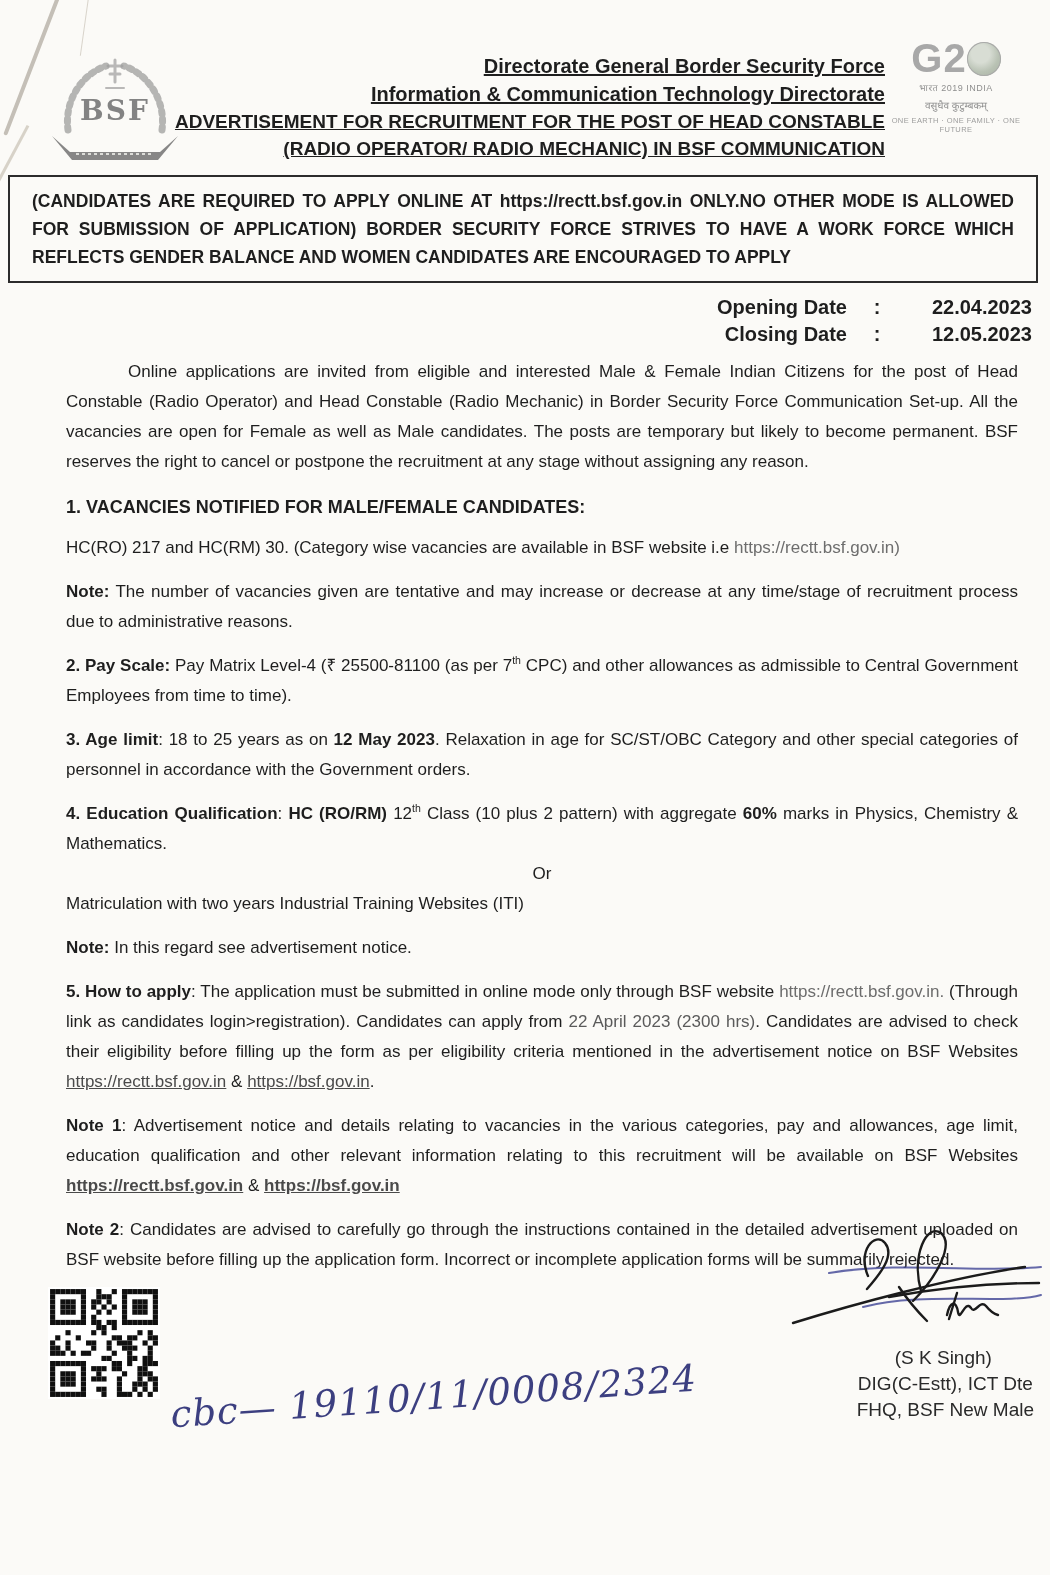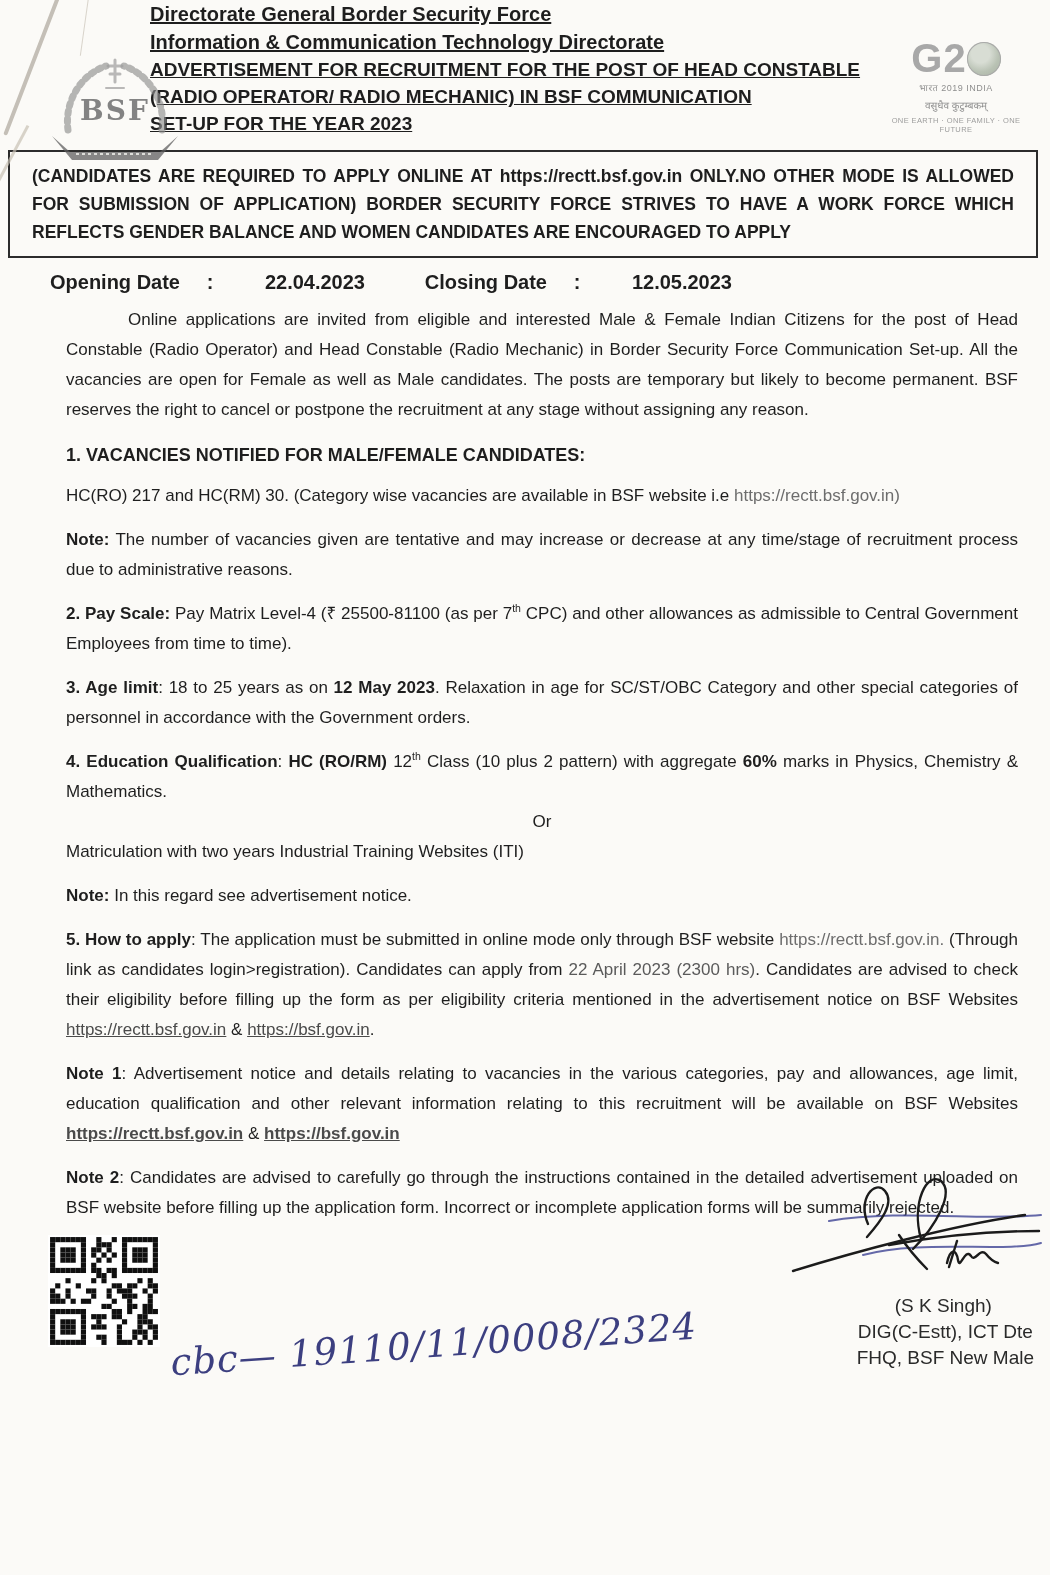--- a/index.html
+++ b/index.html
@@ -21,29 +21,29 @@
   
   .bsf-logo{position:absolute;left:40px;top:48px;width:150px;height:125px;opacity:.85}
   .g20{position:absolute;right:14px;top:38px;width:160px;text-align:center;color:#9a9a9a}
   .g20 .g20main{font-size:40px;font-weight:bold;letter-spacing:1px;line-height:40px;color:#a8a8a8}
   .g20 .globe{display:inline-block;width:34px;height:34px;border-radius:50%;
     background:radial-gradient(circle at 40% 35%,#d8ddd4 0 30%,#b9c2b4 60%,#a7b0a2);vertical-align:-4px;
     box-shadow:inset 0 0 0 1px #a9a9a9}
   .g20 .l1{font-size:9px;color:#8f8f8f;margin-top:3px;letter-spacing:.5px}
   .g20 .l2{font-size:10px;color:#8f8f8f;margin-top:4px}
   .g20 .l3{font-size:7.5px;color:#9d9d9d;margin-top:4px;letter-spacing:.4px}
-  .head-text{margin-left:150px;margin-right:165px;text-align:left}
+  .head-text{padding-top:52px;margin-left:150px;margin-right:165px;text-align:right}
   .org-line{font-size:20px;font-weight:bold;text-decoration:underline;line-height:28px}
   .title-line{font-size:19px;font-weight:bold;text-decoration:underline;line-height:27px}
   .head-text .title-line:first-of-type{margin-top:3px}
   
   .notice-box{margin:13px 12px 0 8px;border:2px solid #2c2c2c;padding:10px 22px;
     font-size:17.5px;font-weight:bold;line-height:28px;text-align:justify}
   
-  .dates{margin:12px 18px 0 0;display:flex;align-items:flex-end;gap:2px}
+  .dates{margin:12px 18px 0 8px;display:flex;flex-direction:column;align-items:flex-end;gap:2px}
   .date-row{display:grid;grid-template-columns:180px 60px 125px;font-size:20px;font-weight:bold;line-height:25px}
   .date-row .lab{text-align:right}
   .date-row .col{text-align:center}
   .date-row .val{text-align:right}
   
   .para{font-size:17px;line-height:30px;text-align:justify;margin:14px 0 0 0}
   .intro{text-indent:62px;margin-top:10px}
   .head1{margin-top:18px;font-size:18px;line-height:24px;text-align:left}
   .center-line{text-align:center;margin-top:0}
   .plain{text-align:left}
@@ -91,21 +91,20 @@
     <div class="l1">भारत 2019 INDIA</div>
     <div class="l2">वसुधैव कुटुम्बकम्</div>
     <div class="l3">ONE EARTH · ONE FAMILY · ONE FUTURE</div>
   </div>
 
   <div class="head-text">
     <div class="org-line">Directorate General Border Security Force</div>
     <div class="org-line">Information &amp; Communication Technology Directorate</div>
     <div class="title-line">ADVERTISEMENT FOR RECRUITMENT FOR THE POST OF HEAD CONSTABLE</div>
     <div class="title-line">(RADIO OPERATOR/ RADIO MECHANIC) IN BSF COMMUNICATION</div>
-    <div class="title-line">SET-UP FOR THE YEAR 2023</div>
   </div>
 
   <div class="notice-box">(CANDIDATES ARE REQUIRED TO APPLY ONLINE AT https://rectt.bsf.gov.in ONLY.NO OTHER MODE IS ALLOWED FOR SUBMISSION OF APPLICATION) BORDER SECURITY FORCE STRIVES TO HAVE A WORK FORCE WHICH REFLECTS GENDER BALANCE AND WOMEN CANDIDATES ARE ENCOURAGED TO APPLY</div>
 
   <div class="dates">
     <div class="date-row">
       <span class="lab">Opening Date</span>
       <span class="col">:</span>
       <span class="val">22.04.2023</span>
     </div>

